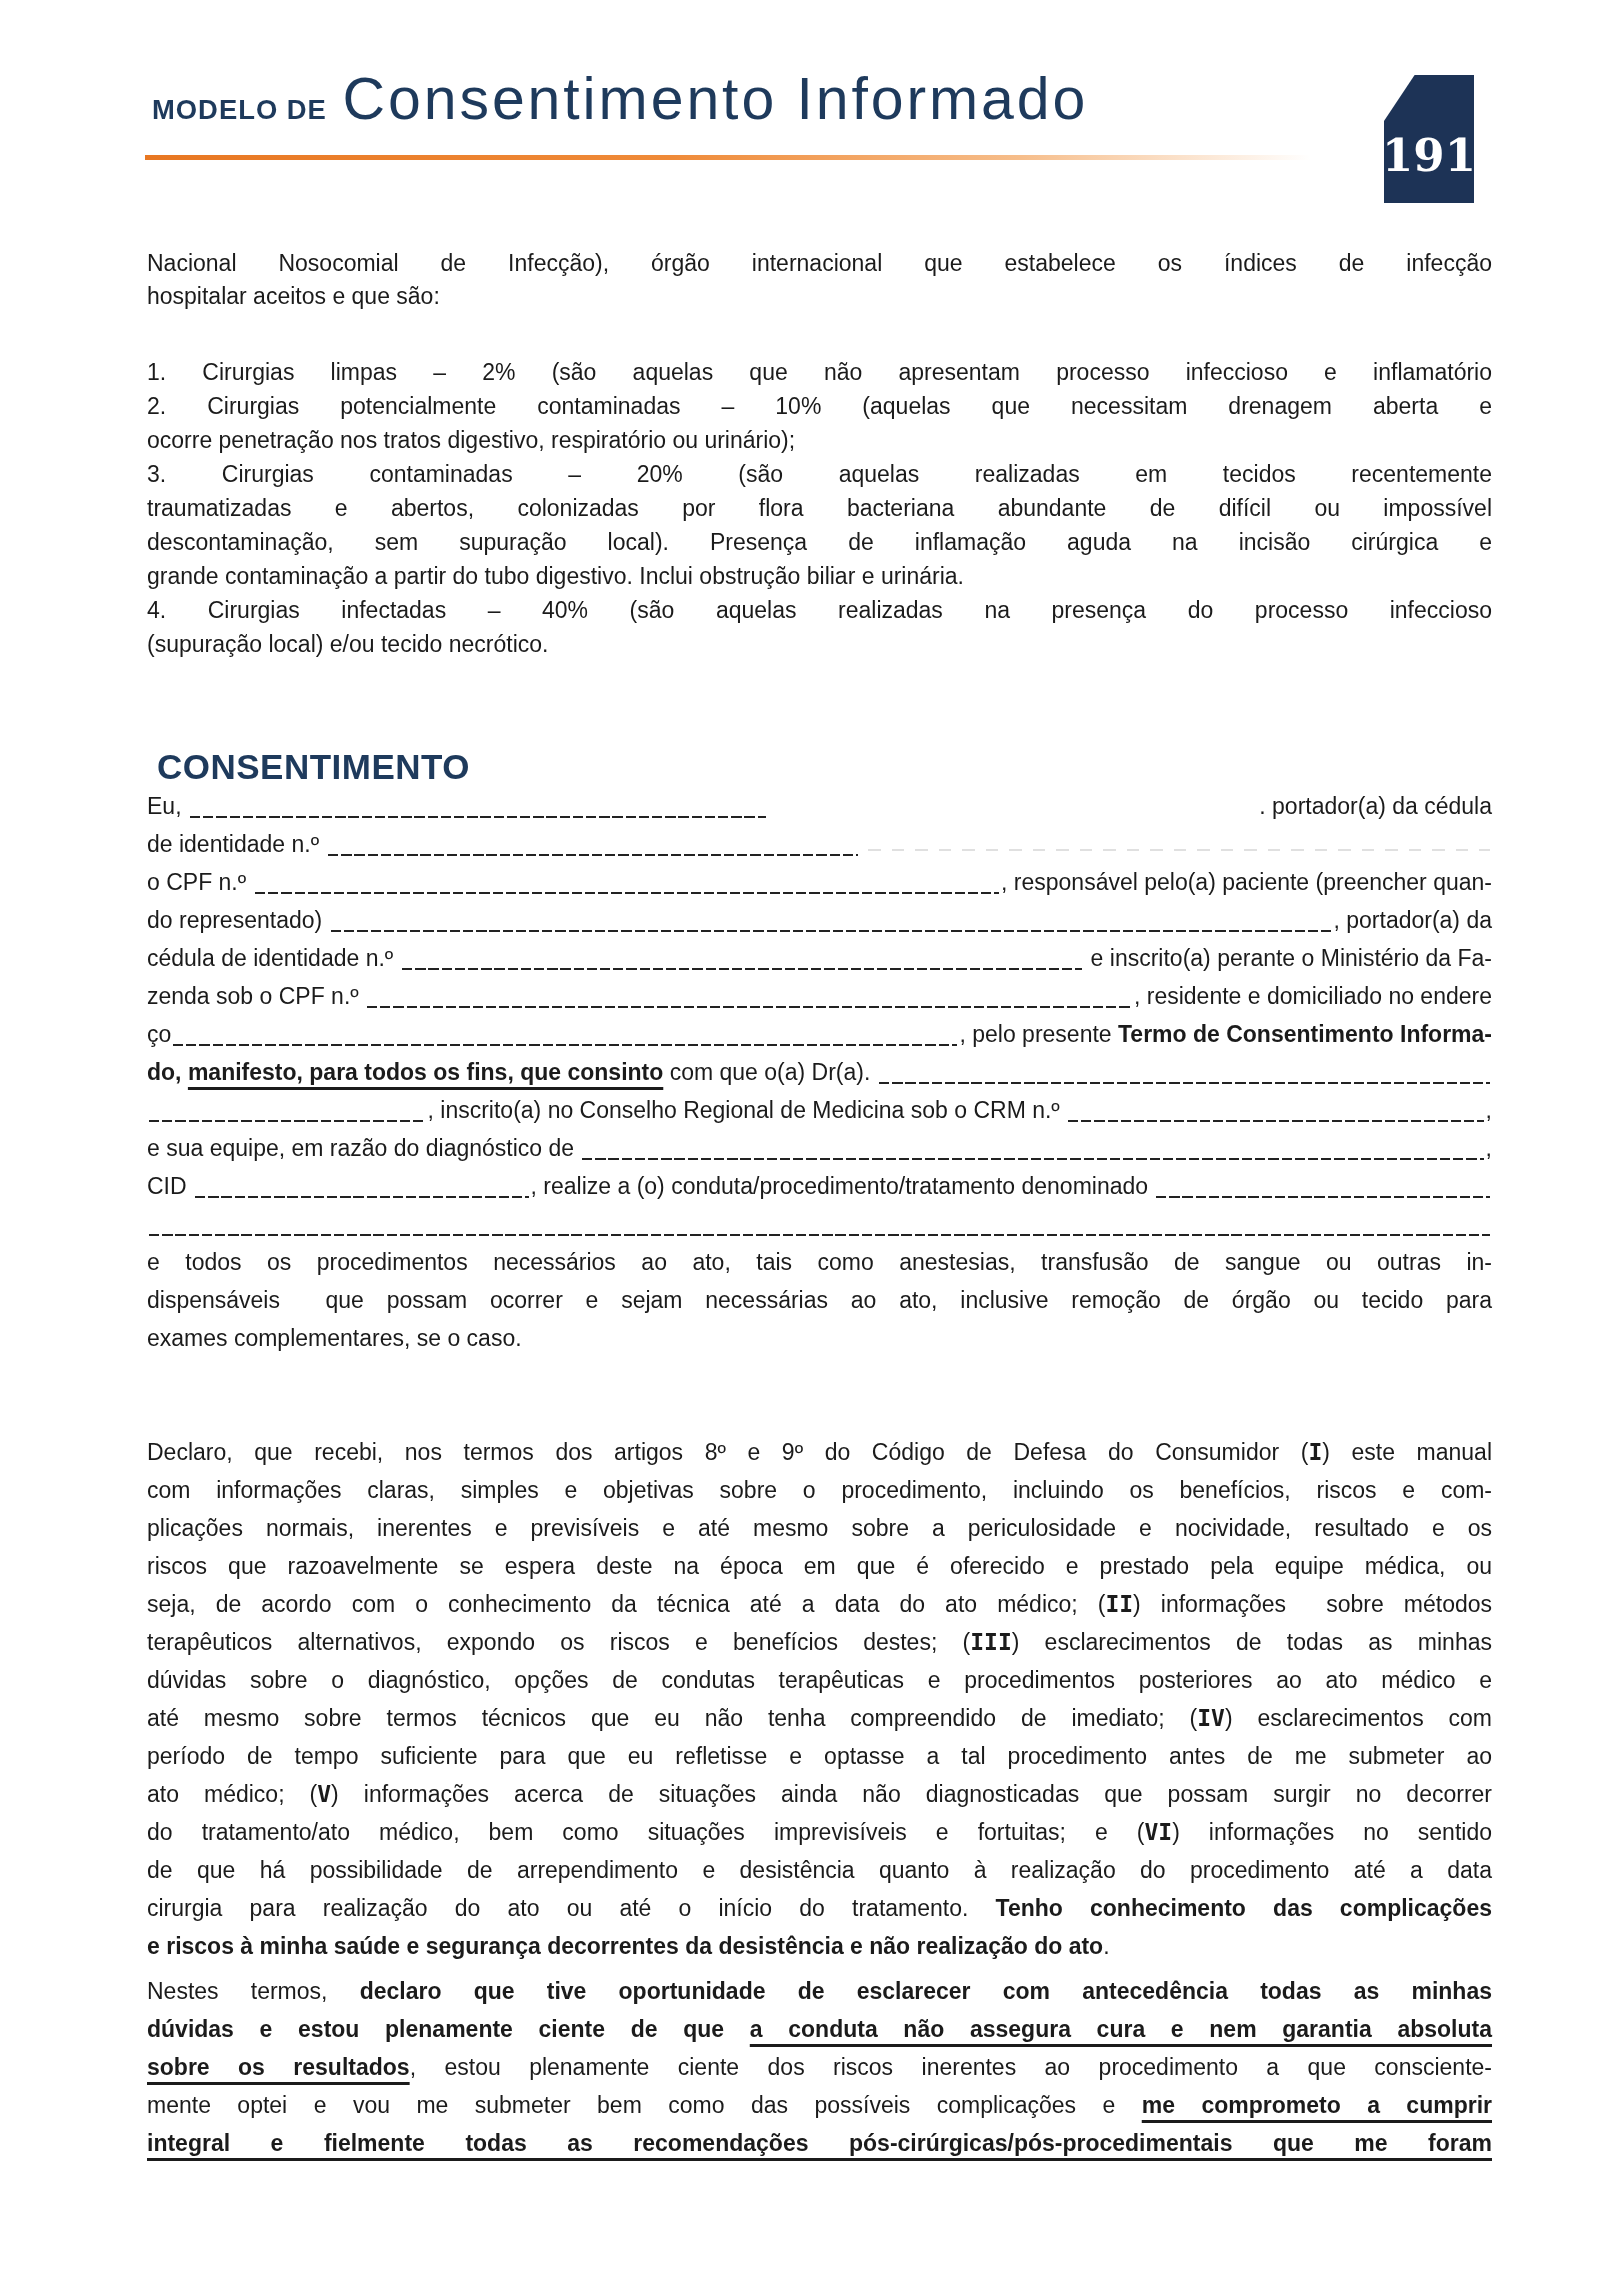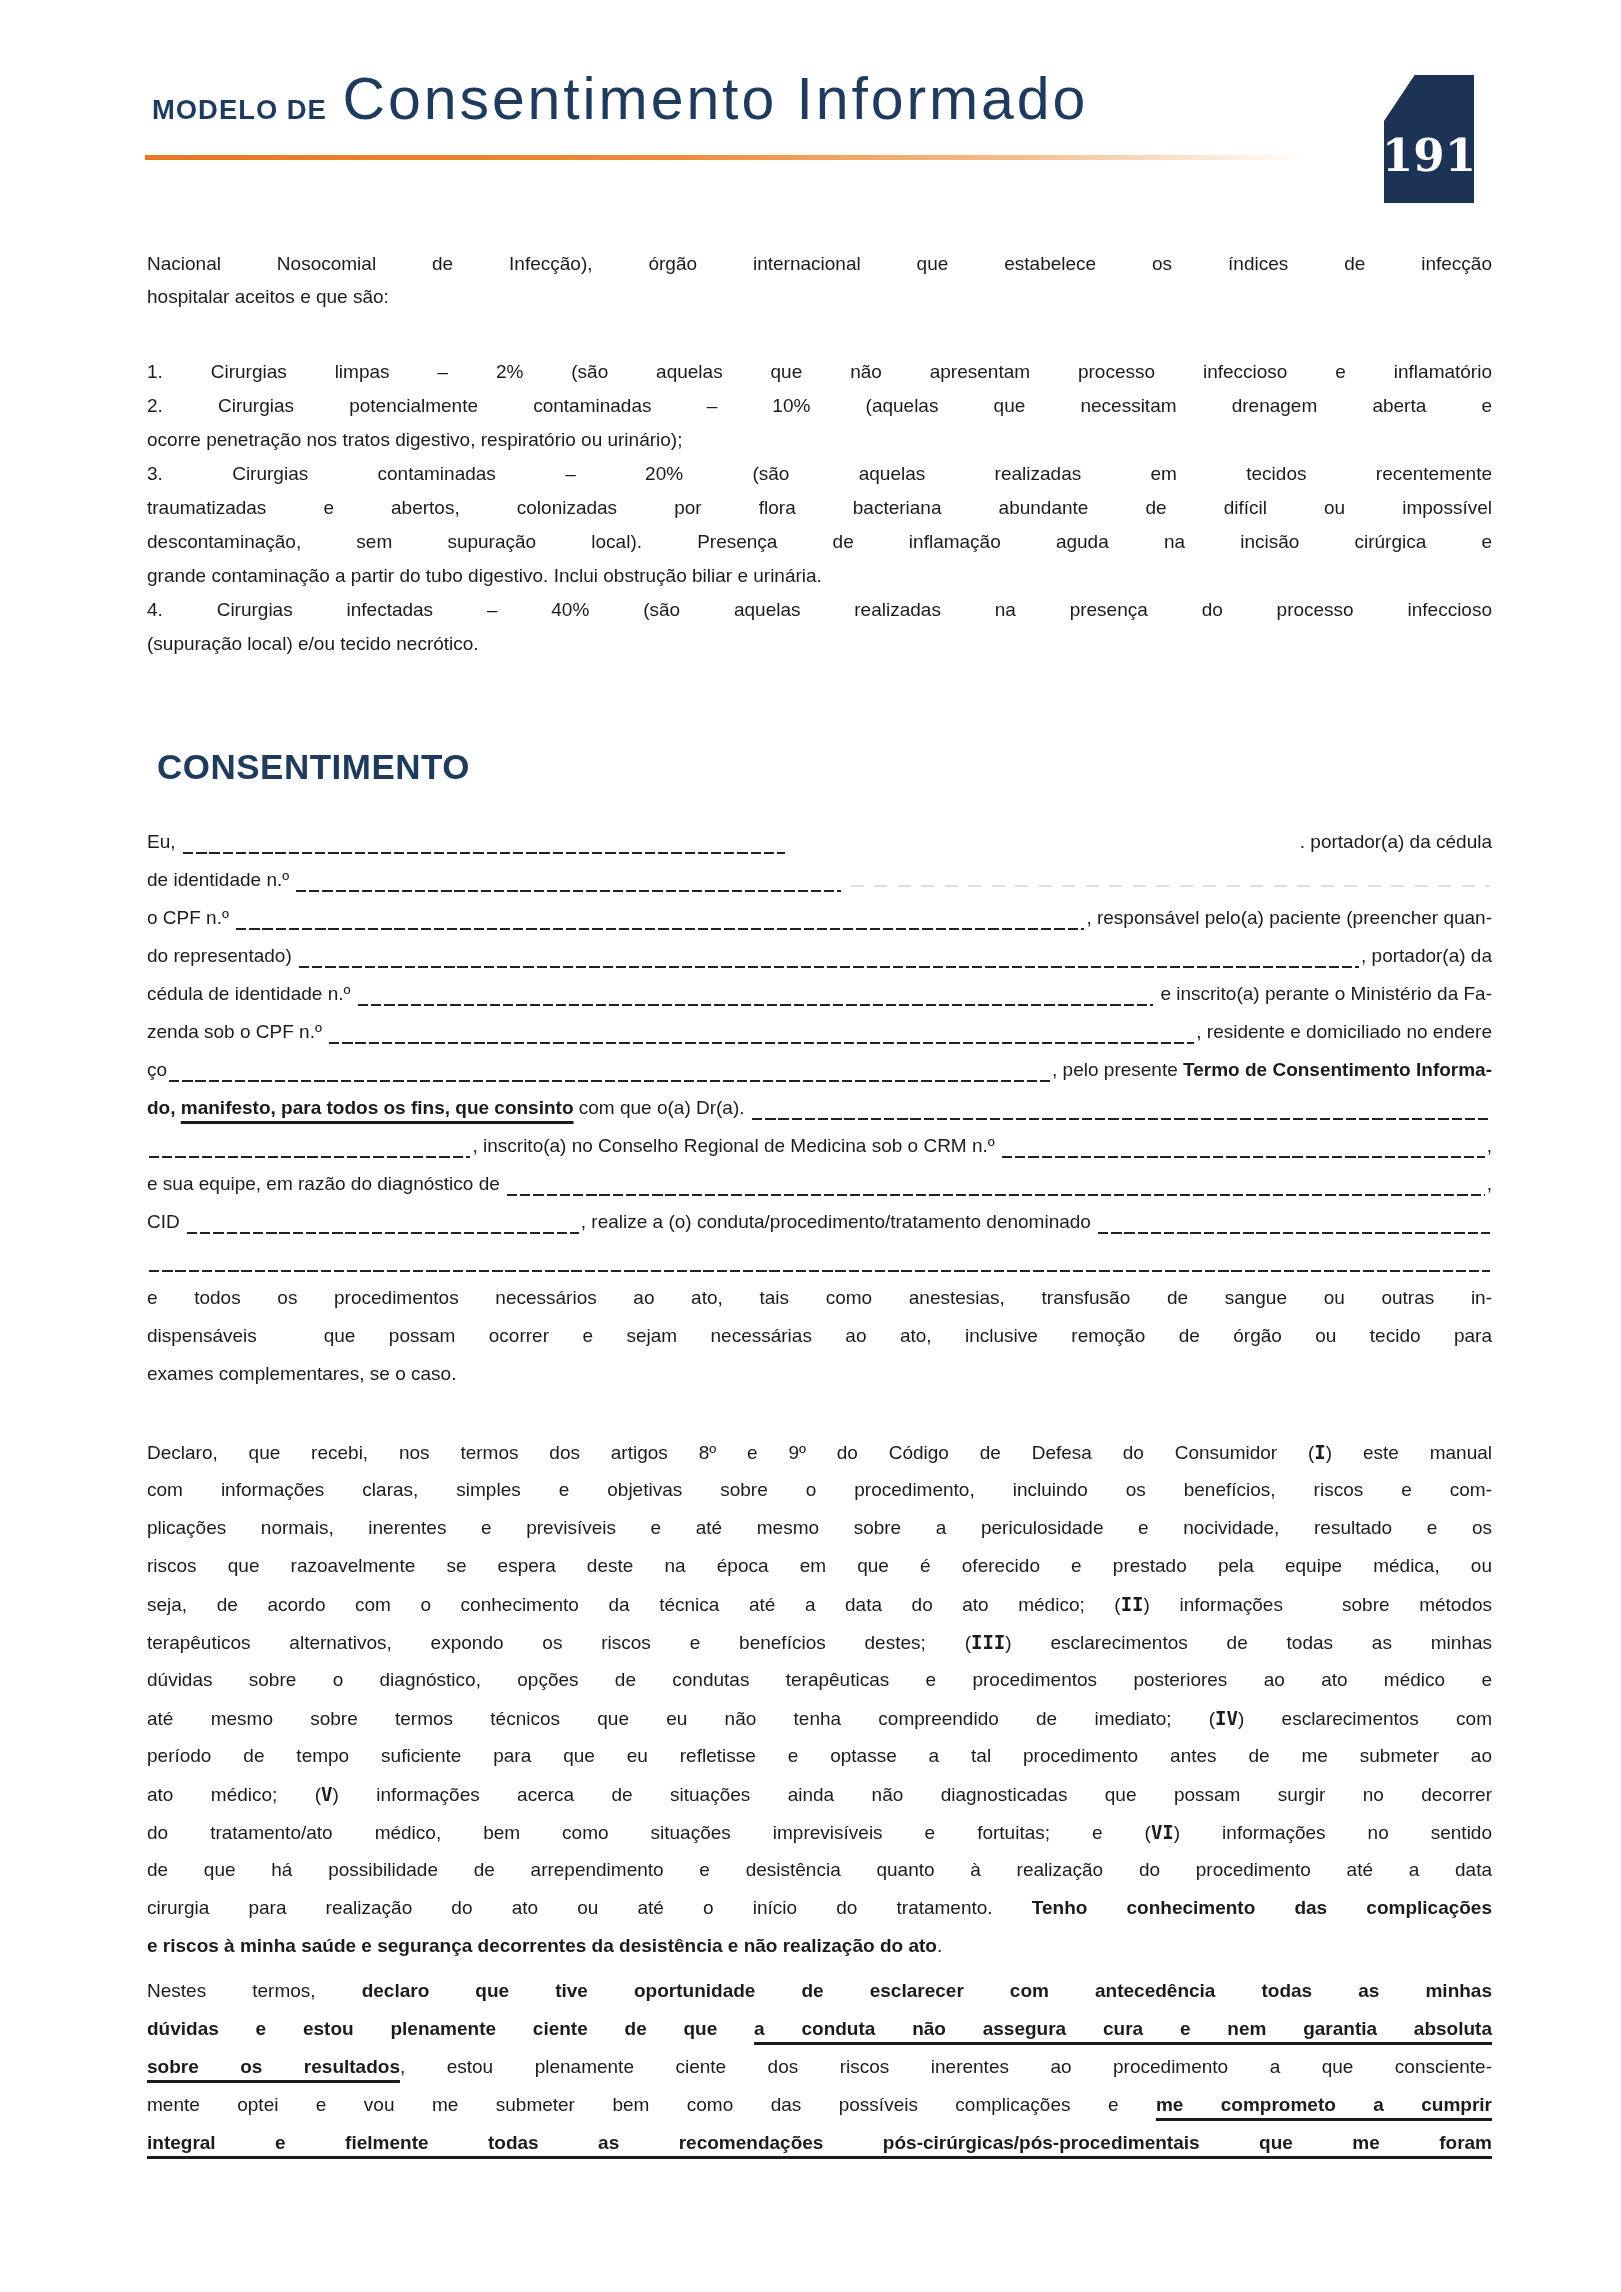--- a/index.html
+++ b/index.html
@@ -13,21 +13,21 @@
   .title{font-size:59px;font-weight:400;letter-spacing:2.9px;color:#1e3a5c;white-space:nowrap;}
   .rule{position:absolute;left:145px;top:155px;width:1166px;height:4.9px;
         background:linear-gradient(to right,#e87722 0%,#ef8a38 45%,#f6bd8a 75%,rgba(255,255,255,0) 100%);}
   .badge{position:absolute;left:1384px;top:75px;width:90px;height:128px;background:#1d3356;
          clip-path:polygon(34% 0,100% 0,100% 100%,0 100%,0 36%);
          display:flex;align-items:flex-end;justify-content:center;}
   .badge span{font-family:"DejaVu Serif",serif;font-weight:700;font-size:45px;color:#ffffff;line-height:1;margin-bottom:25.5px;}
   
   .sechead{position:absolute;left:147px;top:737px;font-size:35px;font-weight:700;letter-spacing:0.5px;color:#1e3a5c;}
   
-  .block{position:absolute;left:147px;width:1345px;font-size:19px;}
+  .block{position:absolute;left:147px;width:1345px;font-size:23px;}
   .ln{line-height:var(--lh);height:var(--lh);}
   .ln.j{text-align:justify;text-align-last:justify;}
   .ln.l{text-align:left;}
   .ln.flex{display:flex;}
   .ln.flex .run{white-space:pre;flex-shrink:0;}
   .run.b{font-weight:700;}
   .run.bu{font-weight:700;text-decoration:underline;text-decoration-thickness:2.5px;text-underline-offset:6.9px;}
   .run.rn{font-family:"DejaVu Sans Mono",monospace;font-weight:700;}
   .run.blank,.run.gap,.run.faded{position:relative;flex-grow:1;flex-basis:0;min-width:0;flex-shrink:1;}
   .run.blank::after{content:"";position:absolute;left:2px;right:2px;bottom:6.9px;height:2.4px;
@@ -61,21 +61,21 @@
       <div class="ln j"><span class="run t">3. Cirurgias contaminadas – 20% (são aquelas realizadas em tecidos recentemente</span></div>
       <div class="ln j"><span class="run t">traumatizadas e abertos, colonizadas por flora bacteriana abundante de difícil ou impossível</span></div>
       <div class="ln j"><span class="run t">descontaminação, sem supuração local). Presença de inflamação aguda na incisão cirúrgica e</span></div>
       <div class="ln l"><span class="run t">grande contaminação a partir do tubo digestivo. Inclui obstrução biliar e urinária.</span></div>
       <div class="ln j"><span class="run t">4. Cirurgias infectadas – 40% (são aquelas realizadas na presença do processo infeccioso</span></div>
       <div class="ln l"><span class="run t">(supuração local) e/ou tecido necrótico.</span></div>
     </div>
 
   <h2 class="sechead" style="margin:10px">CONSENTIMENTO</h2>
 
-  <div class="block" style="top:823px;--lh:38px">
+  <div class="block" style="top:787px;--lh:38px">
       <div class="ln flex">
         <span class="run t">Eu, </span>
         <span class="run blank" style="flex-grow: 550;"></span>
         <span class="run gap" style="flex-grow: 465;"></span>
         <span class="run t">. portador(a) da cédula</span>
       </div>
       <div class="ln flex">
         <span class="run t">de identidade n.º </span>
         <span class="run blank" style="flex-grow: 530;"></span>
         <span class="run faded" style="flex-grow: 627;"></span>

